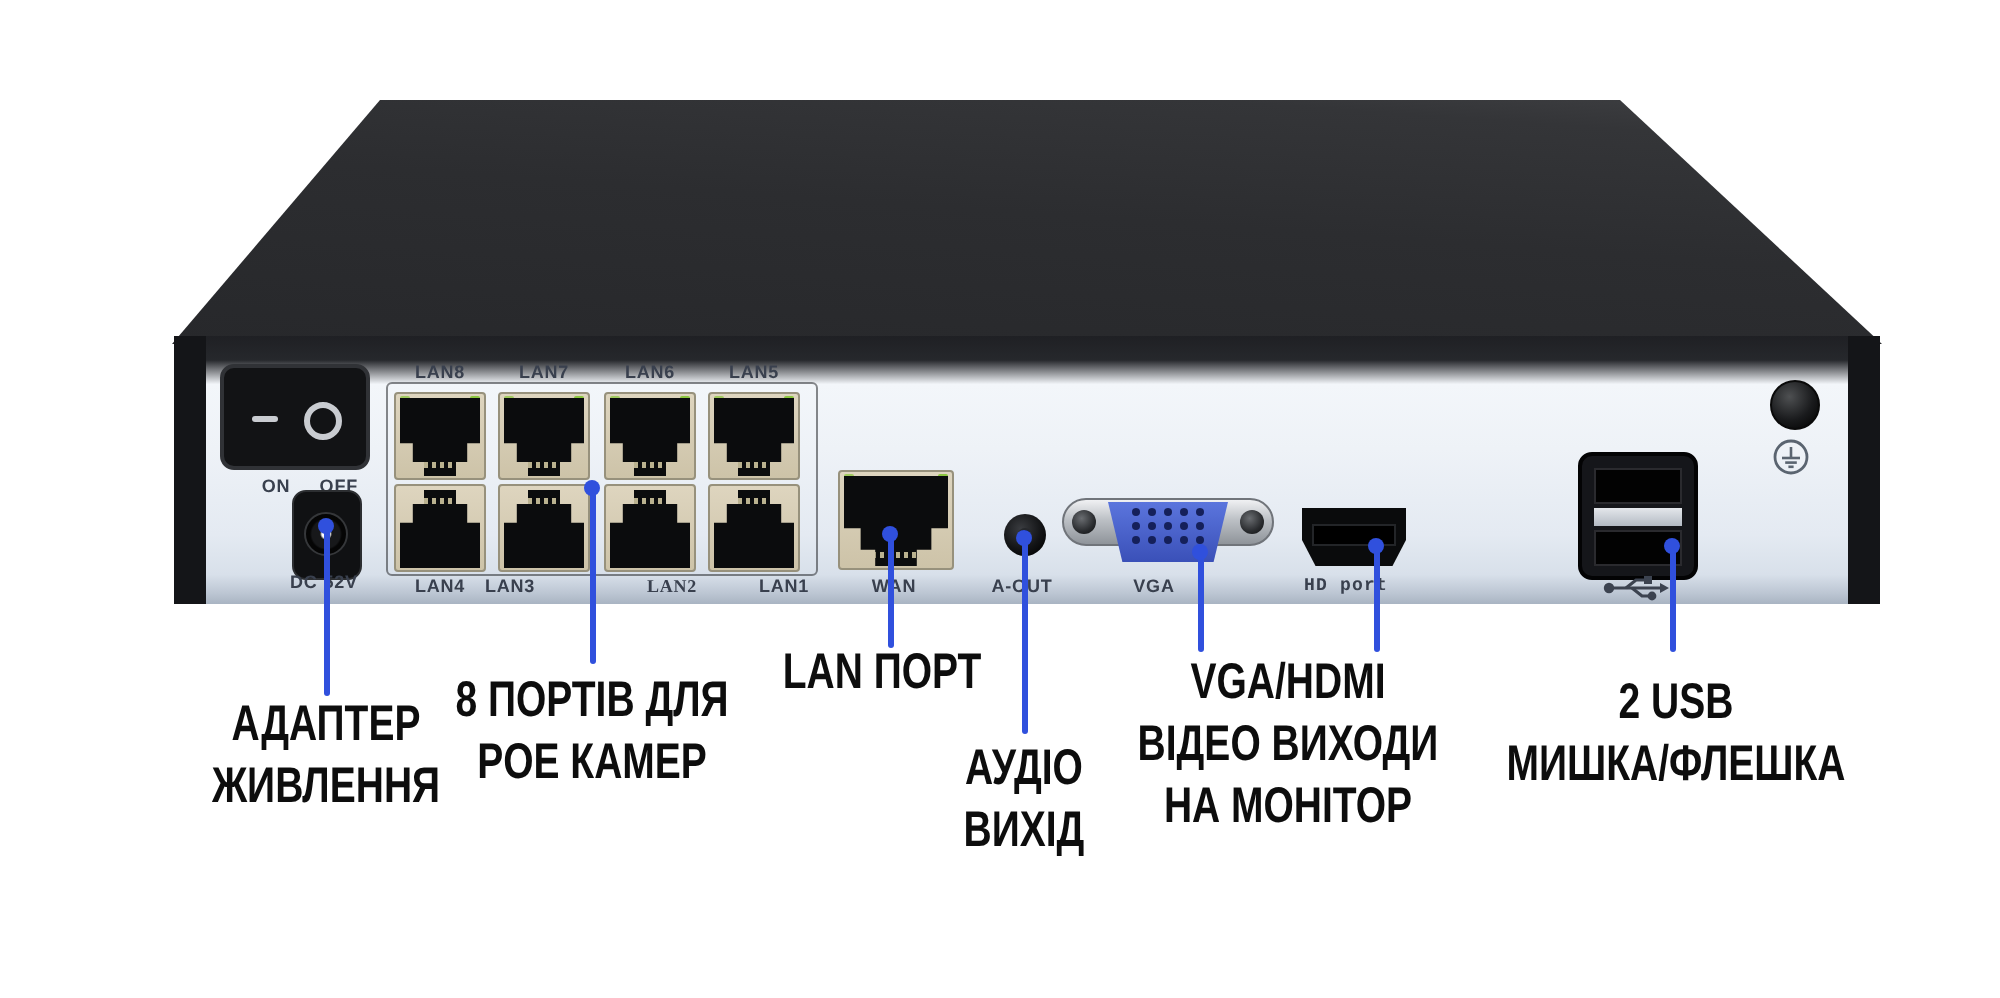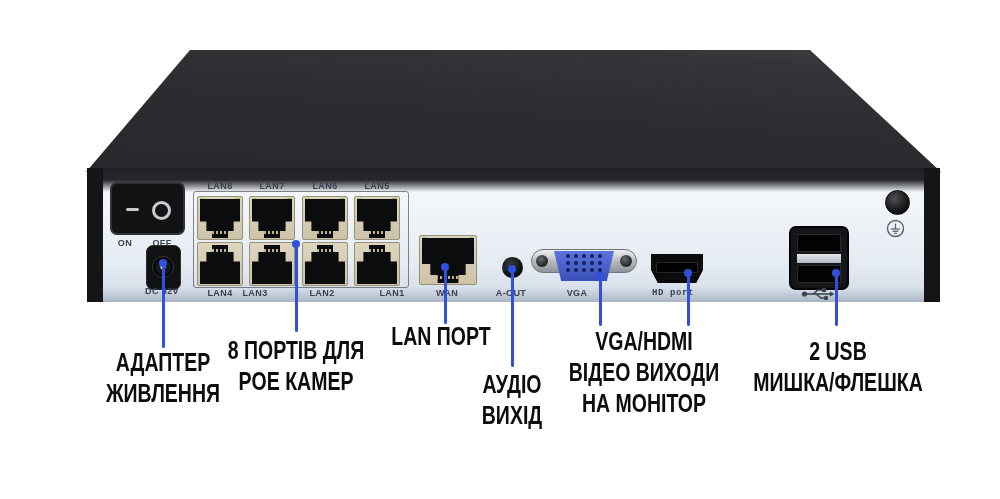--- a/index.html
+++ b/index.html
@@ -82,22 +82,22 @@
 
   <div class="lid"></div>
   <div class="panel">
     <div class="face"></div>
   </div>
 
   <div class="switch">
     <span class="sw-dash"></span>
     <span class="sw-circle"></span>
   </div>
-  <div class="plabel" style="left:110px;top:238px;width:30px;">ON</div>
-  <div class="plabel" style="left:145px;top:238px;width:34px;">OFF</div>
+  <div class="plabel" style="left:123px;top:238px;width:30px;">ON</div>
+  <div class="plabel" style="left:145px;top:238px;width:34px;text-align:right;">OFF</div>
 
   <div class="dc">
     <span class="dc-ring"></span>
   </div>
   <div class="plabel" style="left:132px;top:286px;width:60px;">DC 52V</div>
 
   <div class="lanbox"></div>
   <div class="plabel" style="left:194px;top:181px;width:52px;">LAN8</div>
   <div class="plabel" style="left:246px;top:181px;width:52px;">LAN7</div>
   <div class="plabel" style="left:299px;top:181px;width:52px;">LAN6</div>
@@ -155,21 +155,21 @@
   <div class="rj45 flip" style="left:354px;top:242px;">
       <i class="led l"></i>
       <i class="led r"></i>
       <b class="jack">
         <s class="pins"></s>
       </b>
     </div>
 
   <div class="plabel" style="left:194px;top:288px;width:52px;">LAN4</div>
   <div class="plabel" style="left:229px;top:288px;width:52px;">LAN3</div>
-  <div class="plabel" style="left:296px;top:288px;width:52px;">LAN2</div>
+  <div class="plabel" style="left:310px;top:288px;width:52px;font-family:Liberation Serif, serif;">LAN2</div>
   <div class="plabel" style="left:366px;top:288px;width:52px;">LAN1</div>
 
   <div class="rj45" style="left:419px;top:235px;width:58px;height:50px;">
     <i class="led l"></i>
       <i class="led r"></i>
     <b class="jack" style="width:52px;height:45px;">
         <s class="pins"></s>
       </b>
   </div>
   <div class="plabel" style="left:417px;top:288px;width:60px;">WAN</div>

